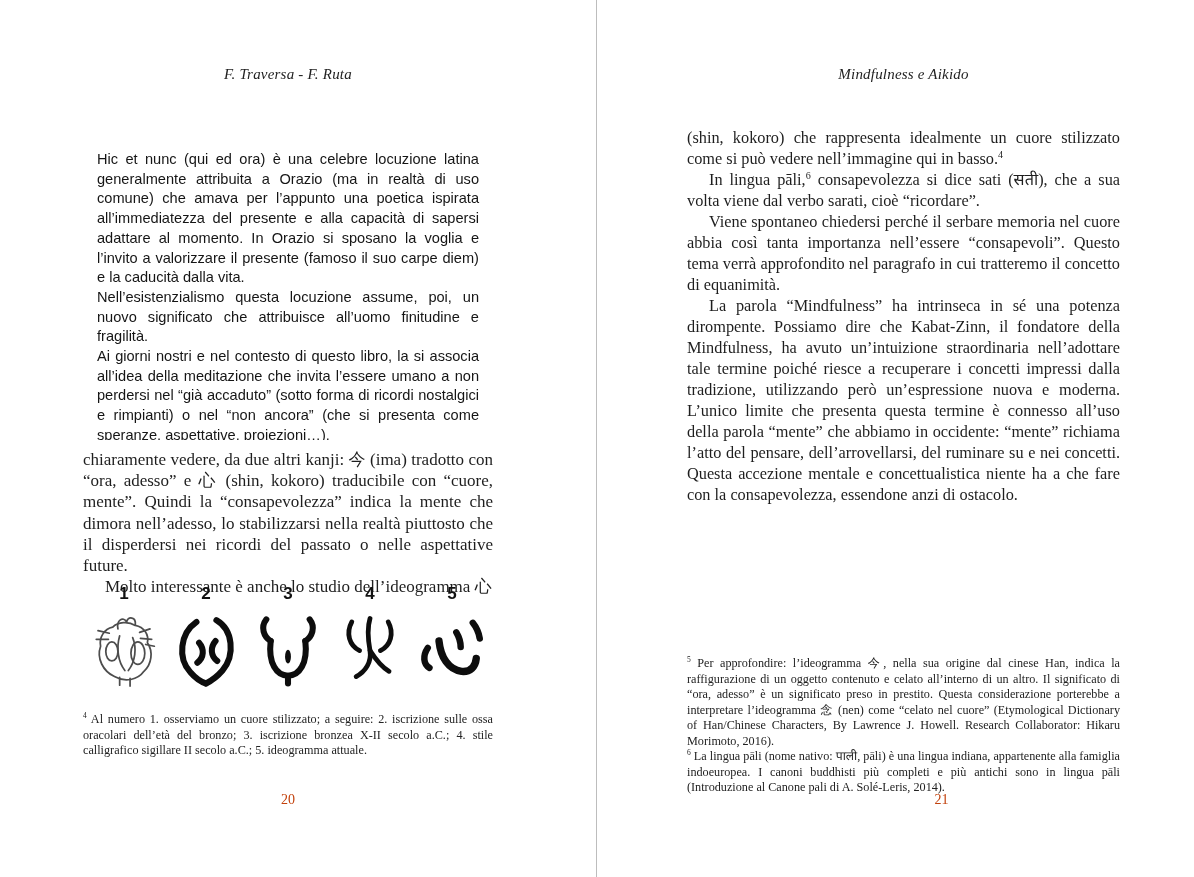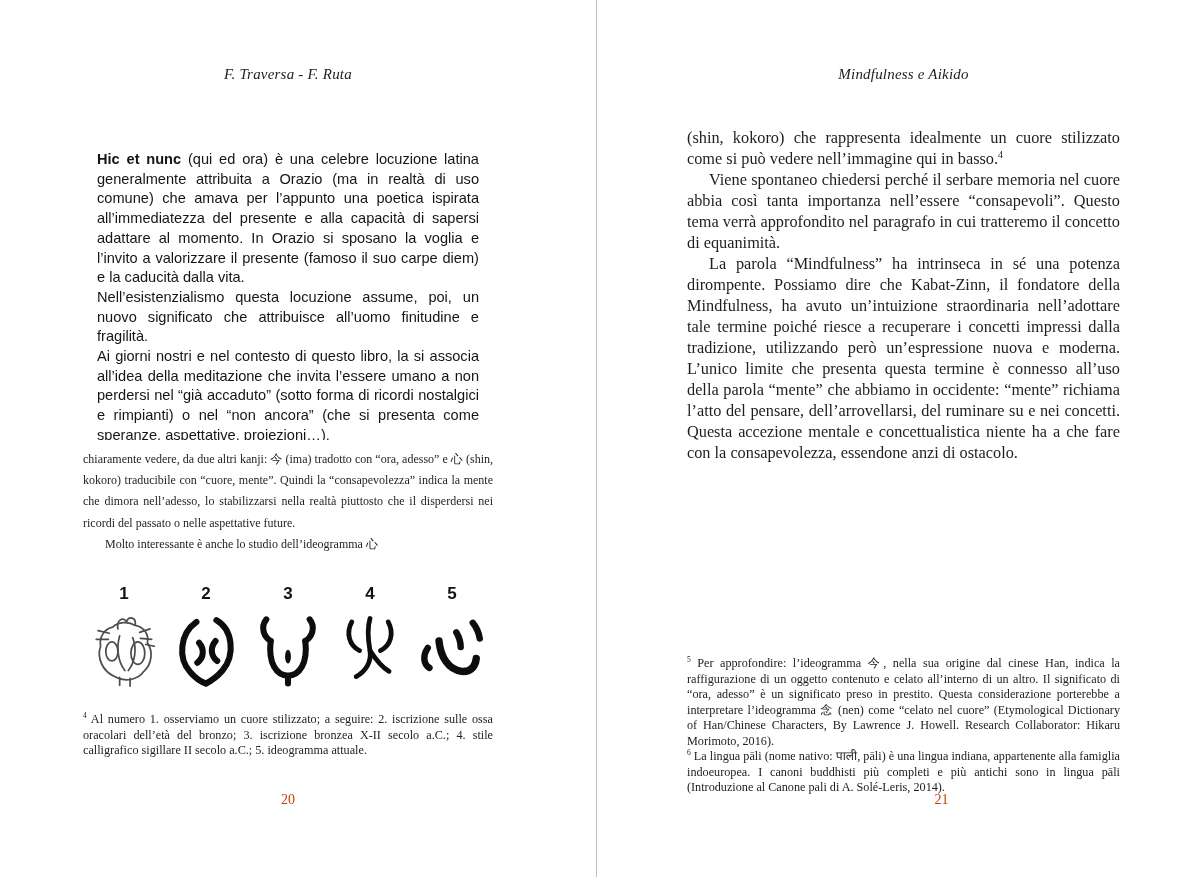--- a/index.html
+++ b/index.html
@@ -13,21 +13,21 @@
   .lp-header { left:83px; top:66px; width:410px; }
   .rp-header { left:687px; top:66px; width:433px; }
 
   .lp-box { position:absolute; left:83px; top:135px; width:410px; height:305px;
             padding:15px 14px 0 14px; overflow:hidden;
             font-family:"Liberation Sans", sans-serif; font-size:14.6px; line-height:19.7px;
             text-align:justify; color:#151515; }
   .boxp { margin:0; }
 
   .lp-body { position:absolute; left:83px; top:449px; width:410px;
-             font-size:12px; line-height:21.2px; text-align:justify; }
+             font-size:17px; line-height:21.2px; text-align:justify; }
   .rp-body { position:absolute; left:687px; top:127px; width:433px;
              font-size:16.3px; line-height:21px; text-align:justify; }
   .bp { margin:0; }
   .bp.indent { text-indent:22px; }
 
   .lp-figure { position:absolute; left:85px; top:584px; width:406px;
                display:flex; justify-content:space-between; }
   .fig-item { width:78px; display:flex; flex-direction:column; align-items:center; }
   .fig-num { font-family:"Liberation Sans", sans-serif; font-weight:bold; font-size:17px; color:#111; margin-bottom:1px; }
   .fig-glyph { width:78px; height:92px; }
@@ -35,21 +35,21 @@
   .lp-footnote { position:absolute; left:83px; top:712px; width:410px;
                  font-size:12.2px; line-height:15.6px; text-align:justify; color:#222; }
   .rp-footnotes { position:absolute; left:687px; top:656px; width:433px;
                   font-size:12.2px; line-height:15.5px; text-align:justify; color:#222; }
   .fnp { margin:0; }
 
   .page-num { position:absolute; text-align:center; font-size:14px; color:#c2410c; }
   .lp-pagenum { left:83px; top:792px; width:410px; }
   .rp-pagenum { left:725px; top:792px; width:433px; }
 
-  .rb { font-weight:bold; }
+  .rb { font-weight:normal; }
   .ri { }
   sup { font-size:62%; vertical-align:super; line-height:0; }
 </style>
 </head>
 <body>
 
 <div id="canvas">
 
   <div class="divider"></div>
 
@@ -136,20 +136,21 @@
   </div>
 
   <div class="lp-footnote"><sup>4</sup><span> Al numero 1. osserviamo un cuore stilizzato; a seguire: 2. iscrizione sulle ossa oracolari dell’età del bronzo; 3. iscrizione bronzea X-II secolo a.C.; 4. stile calligrafico sigillare II secolo a.C.; 5. ideogramma attuale.</span></div>
 
   <div class="page-num lp-pagenum">20</div>
 
   <div class="page-header rp-header">Mindfulness e Aikido</div>
 
   <div class="rp-body">
       <p class="bp"><span>(</span><span class="ri">shin, kokoro</span><span>) che rappresenta idealmente un cuore stilizzato come si può vedere nell’immagine qui in basso.</span><sup>4</sup></p>
+      <p class="bp indent"><span>In lingua pāli,</span><sup>6</sup><span> consapevolezza si dice </span><span class="ri">sati</span><span> (सती), che a sua volta viene dal verbo </span><span class="ri">sarati</span><span>, cioè “ricordare”.</span></p>
       <p class="bp indent"><span>Viene spontaneo chiedersi perché il serbare memoria nel cuore abbia così tanta importanza nell’essere “consapevoli”. Questo tema verrà approfondito nel paragrafo in cui tratteremo il concetto di equanimità.</span></p>
       <p class="bp indent"><span>La parola “Mindfulness” ha intrinseca in sé una potenza dirompente. Possiamo dire che Kabat-Zinn, il fondatore della Mindfulness, ha avuto un’intuizione straordinaria nell’adottare tale termine poiché riesce a recuperare i concetti impressi dalla tradizione, utilizzando però un’espressione nuova e moderna. L’unico limite che presenta questa termine è connesso all’uso della parola “mente” che abbiamo in occidente: “mente” richiama l’atto del pensare, dell’arrovellarsi, del ruminare su e nei concetti. Questa accezione mentale e concettualistica niente ha a che fare con la consapevolezza, essendone anzi di ostacolo.</span></p>
     </div>
 
   <div class="rp-footnotes">
       <p class="fnp"><sup>5</sup><span> Per approfondire: l’ideogramma 今, nella sua origine dal cinese Han, indica la raffigurazione di un oggetto contenuto e celato all’interno di un altro. Il significato di “ora, adesso” è un significato preso in prestito. Questa considerazione porterebbe a interpretare l’ideogramma 念 (</span><span class="ri">nen</span><span>) come “celato nel cuore” (Etymological Dictionary of Han/Chinese Characters, By Lawrence J. Howell. Research Collaborator: Hikaru Morimoto, 2016).</span></p>
       <p class="fnp"><sup>6</sup><span> La lingua </span><span class="ri">pāli</span><span> (nome nativo: पाली, pāli) è una lingua indiana, appartenente alla famiglia indoeuropea. I canoni buddhisti più completi e più antichi sono in lingua pāli (</span><span class="ri">Introduzione al Canone pali</span><span> di A. Solé-Leris, 2014).</span></p>
     </div>
 
   <div class="page-num rp-pagenum">21</div>

